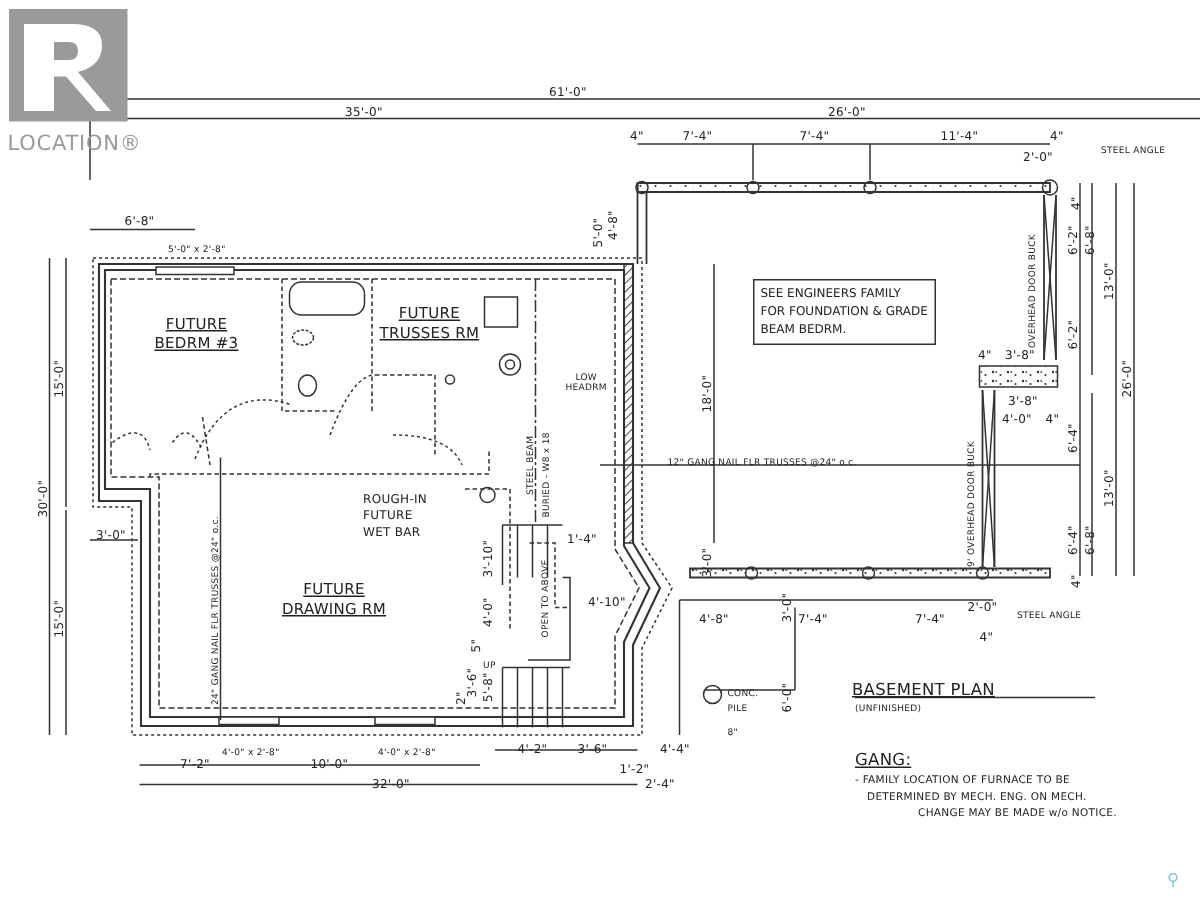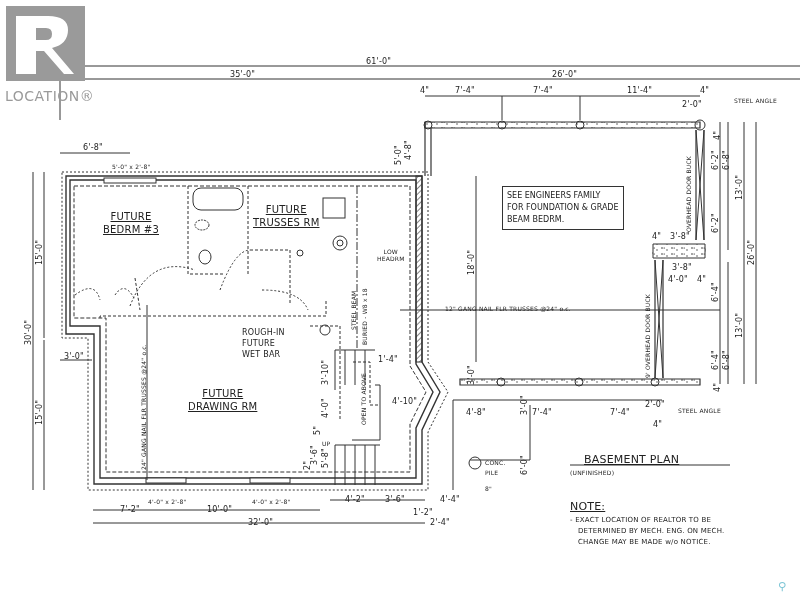--- a/index.html
+++ b/index.html
@@ -206,27 +206,27 @@
 <div class="lbl small" style="left:485px;top:458px;line-height:10px;">
   <div>CONC.</div>
   <div>PILE</div>
 </div>
 <div class="lbl small" style="left:485px;top:485px;">8"</div>
 
 <div class="lbl small" style="left:112px;top:163px;">5'-0" x 2'-8"</div>
 <div class="lbl small" style="left:148px;top:498px;">4'-0" x 2'-8"</div>
 <div class="lbl small" style="left:252px;top:498px;">4'-0" x 2'-8"</div>
 
-<div class="lbl" style="left:584px;top:453px;font-size:11px;text-decoration:underline;">BASEMENT PLAN</div>
+<div class="lbl" style="left:568px;top:453px;font-size:11px;text-decoration:underline;">BASEMENT PLAN</div>
 <div class="lbl small" style="left:570px;top:469px;">(UNFINISHED)</div>
-<div class="lbl" style="left:570px;top:500px;font-size:11px;text-decoration:underline;">NOTE:</div>
+<div class="lbl" style="left:570px;top:500px;font-size:11px;text-decoration:underline;">GANG:</div>
 <div class="lbl" style="left:570px;top:515px;font-size:7px;line-height:11px;">
-  <div>- EXACT LOCATION OF REALTOR TO BE</div>
+  <div>- FAMILY LOCATION OF FURNACE TO BE</div>
   <div style="padding-left:8px;">DETERMINED BY MECH. ENG. ON MECH.</div>
-  <div style="padding-left:8px;">CHANGE MAY BE MADE w/o NOTICE.</div>
+  <div style="padding-left:8px;margin-left:34px;">CHANGE MAY BE MADE w/o NOTICE.</div>
 </div>
 
 <div class="lbl dim" style="left:366px;top:57px;">61'-0"</div>
 <div class="lbl dim" style="left:230px;top:70px;">35'-0"</div>
 <div class="lbl dim" style="left:552px;top:70px;">26'-0"</div>
 <div class="lbl dim" style="left:420px;top:86px;">4"</div>
 <div class="lbl dim" style="left:455px;top:86px;">7'-4"</div>
 <div class="lbl dim" style="left:533px;top:86px;">7'-4"</div>
 <div class="lbl dim" style="left:627px;top:86px;">11'-4"</div>
 <div class="lbl dim" style="left:700px;top:86px;">4"</div>

